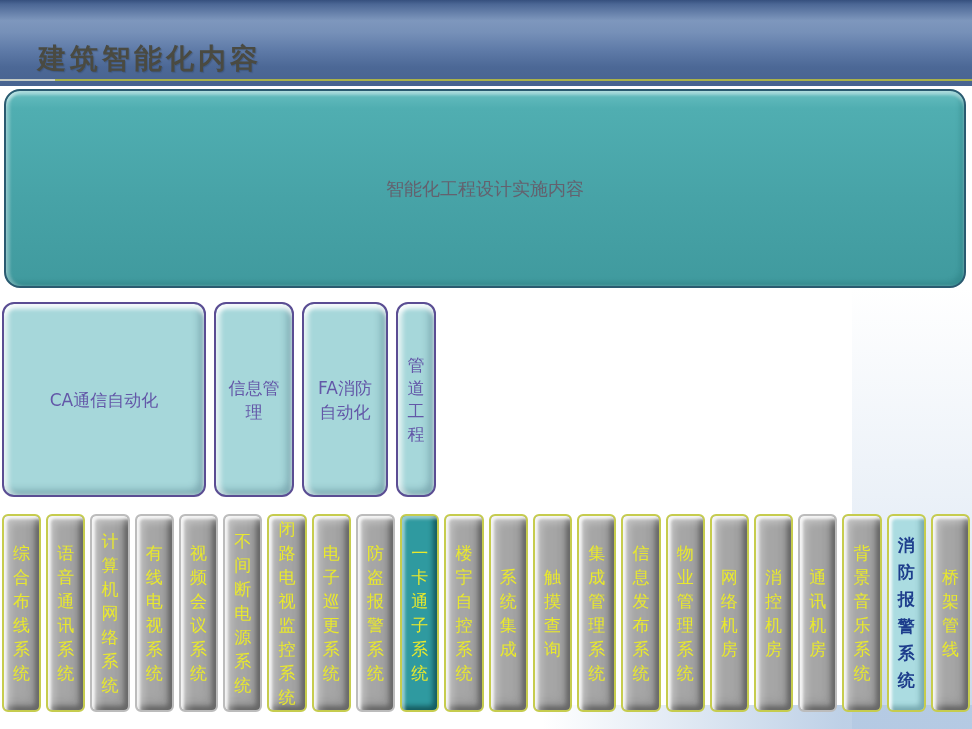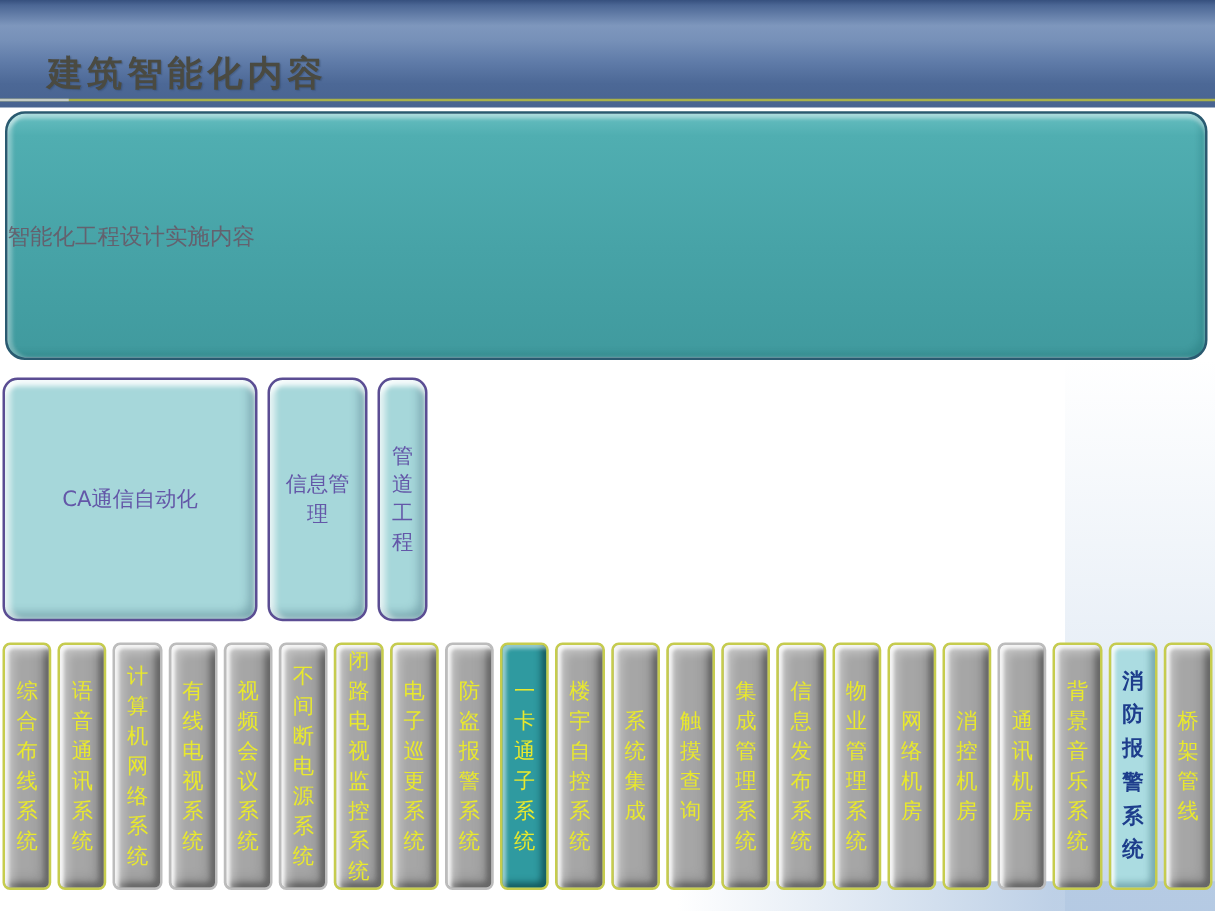--- a/index.html
+++ b/index.html
@@ -45,21 +45,21 @@
 
   
   .topbox {
     position:absolute; left:4px; top:89px; width:962px; height:199px;
     border-radius:16px;
     background:linear-gradient(180deg,#66bec0 0%, #50aeb1 9%, #47a3a7 55%, #409a9e 100%);
     border:2px solid #2a5a70;
     box-shadow: inset 0 4px 3px rgba(255,255,255,.4),
                 inset 4px 0 3px rgba(255,255,255,.28),
                 inset -4px -4px 5px rgba(0,70,75,.18);
-    display:flex; align-items:center; justify-content:flex-start;
+    display:flex; align-items:center; justify-content:center;
     color:#64616e; font-size:18px;
   }
 
   
   .midrow {
     position:absolute; left:2px; top:302px; height:195px;
     display:flex; gap:8px;
   }
   .midbox {
     height:195px; border-radius:12px;
@@ -127,20 +127,23 @@
   <span>智能化工程设计实施内容</span>
 </div>
 
 <div class="midrow">
   <div class="midbox mw1">
       <span>CA通信自动化</span>
     </div>
   <div class="midbox mw5">
       <span>信息管理</span>
     </div>
+  <div class="midbox mw7">
+      <span>FA消防自动化</span>
+    </div>
   <div class="midbox mw8">
       <span class="vtext">
         <span>管</span>
         <span>道</span>
         <span>工</span>
         <span>程</span>
       </span>
     </div>
 </div>
 

